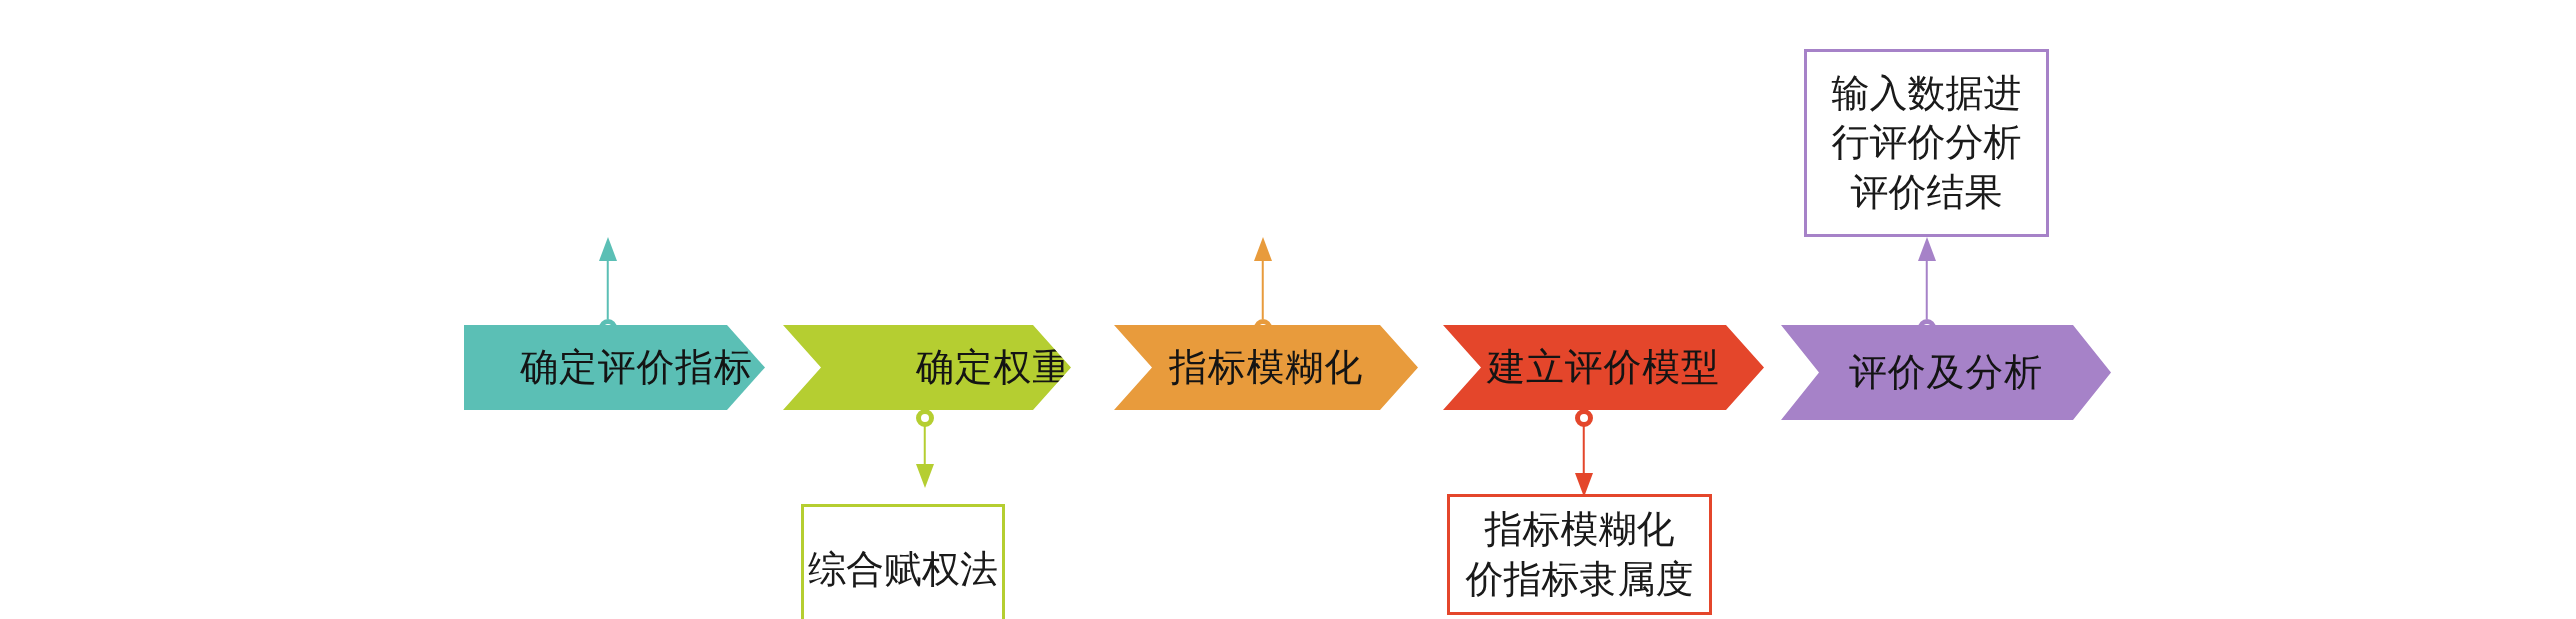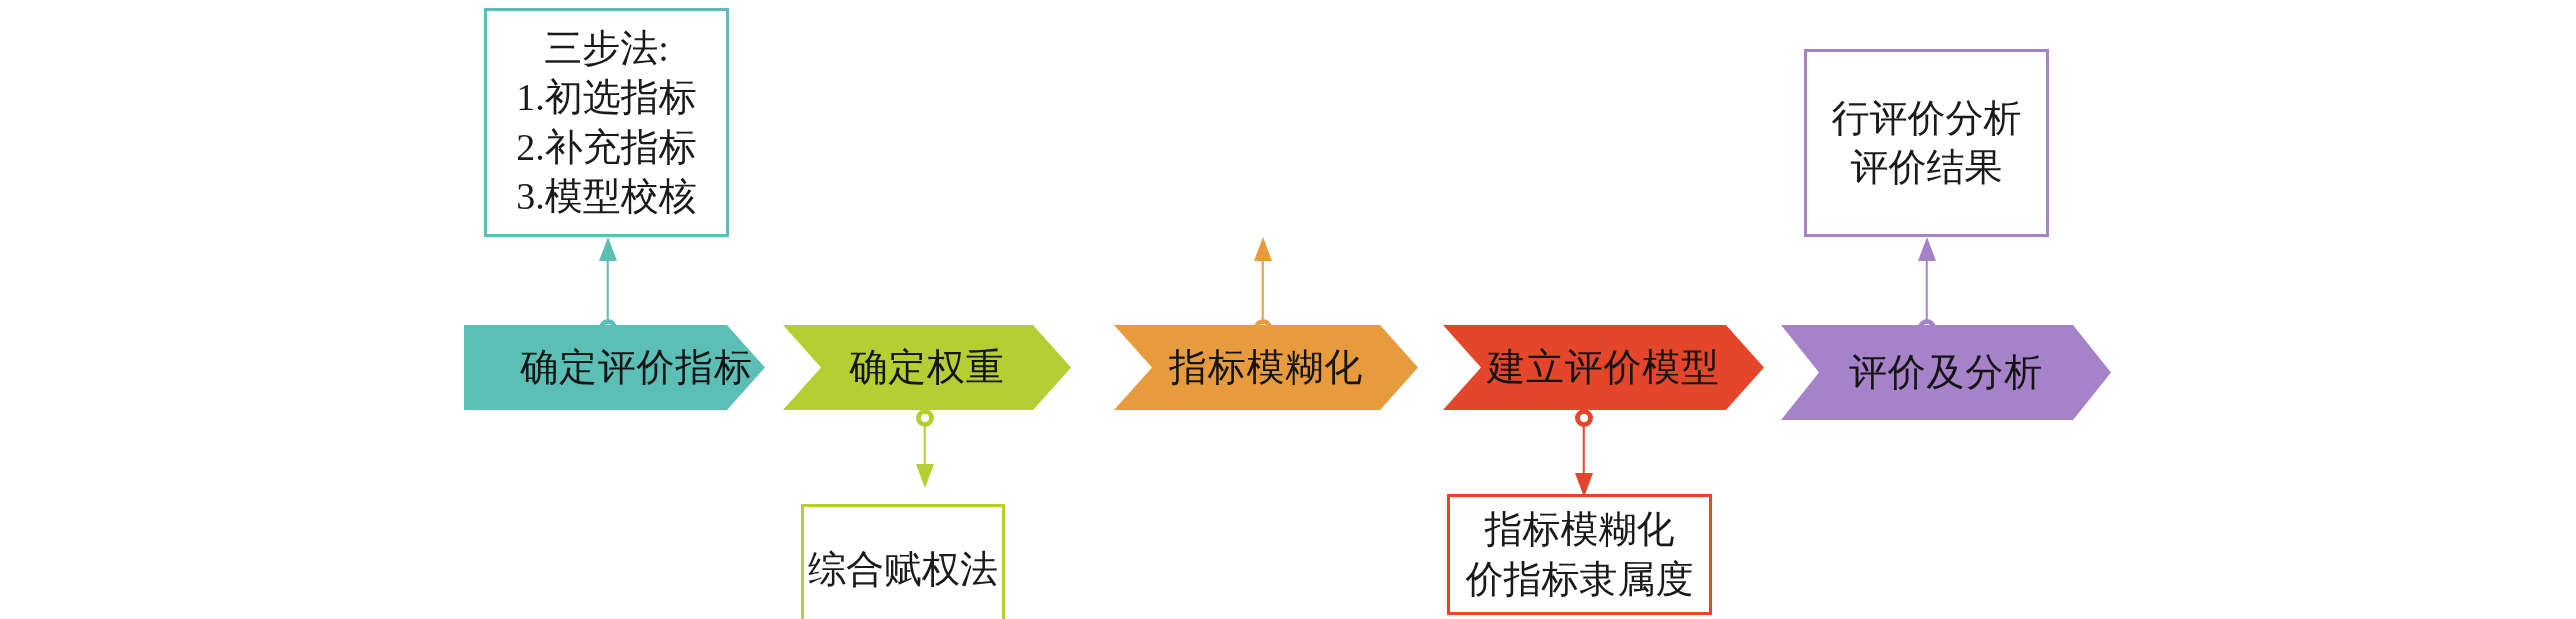--- a/index.html
+++ b/index.html
@@ -90,29 +90,24 @@
     border-right: 9px solid transparent;
   }
   .conn.up .head { border-bottom-width: 24.5px; border-bottom-style: solid; top: 0; }
   .conn.down .head { border-top-width: 24.5px; border-top-style: solid; bottom: 0; }
 </style>
 </head>
 <body>
 
 <div id="canvas">
 
-  <div class="note" id="note0" style="left:484px; top:8.2px; width:245px; height:229px; border-width:3.3px; border-color:#5BBFB5; font-size:38px;">
-    <span class="line">三步法:</span>
-    <span class="line">1.初选指标</span>
-    <span class="line">2.补充指标</span>
-    <span class="line">3.模型校核</span>
-  </div>
 
 
   <div class="note" id="note4" style="left:1804px; top:49px; width:245px; height:188px; border-width:3.3px; border-color:#A682C8; font-size:38px;">
+    <span class="line">输入数据进</span>
     <span class="line">行评价分析</span>
     <span class="line">评价结果</span>
   </div>
 
   <div class="note" id="note1" style="left:801px; top:484px; width:204px; height:131px; border-width:3.3px; border-color:#B5CE31; font-size:38px;margin-top:20px;">
     <span class="line">综合赋权法</span>
   </div>
 
   <div class="note" id="note3" style="left:1447px; top:494px; width:265px; height:121px; border-width:3.3px; border-color:#E4462B; font-size:38px;">
     <span class="line">指标模糊化</span>
@@ -146,21 +141,21 @@
   <div class="conn down" style="left:1562px; top:409px; width:43px; height:88px;">
     <div class="stem" style="top:13px; height:54px; background:#E4462B;"></div>
     <div class="ring" style="top:0; border-color:#E4462B;"></div>
     <div class="head" style="border-top-color:#E4462B;"></div>
   </div>
 
   <div class="chev shape-arrow" style="left:464px; top:325px; width:301px; height:85px; background:#5BBFB5;">
     <span class="chev-label" style="font-size:38px;">确定评价指标</span>
   </div>
 
-  <div class="chev shape-chevron" style="left:783px; top:325px; width:288px; height:85px; background:#B5CE31;">
+  <div class="chev shape-chevron" style="left:783px; top:325px; width:288px; height:85px; background:#B5CE31;justify-content:flex-end;">
     <span class="chev-label" style="font-size:38px;">确定权重</span>
   </div>
 
   <div class="chev shape-chevron" style="left:1114px; top:325px; width:304px; height:85px; background:#E89B3C;">
     <span class="chev-label" style="font-size:38px;">指标模糊化</span>
   </div>
 
   <div class="chev shape-chevron" style="left:1443px; top:325px; width:321px; height:85px; background:#E4462B;">
     <span class="chev-label" style="font-size:38px;">建立评价模型</span>
   </div>

